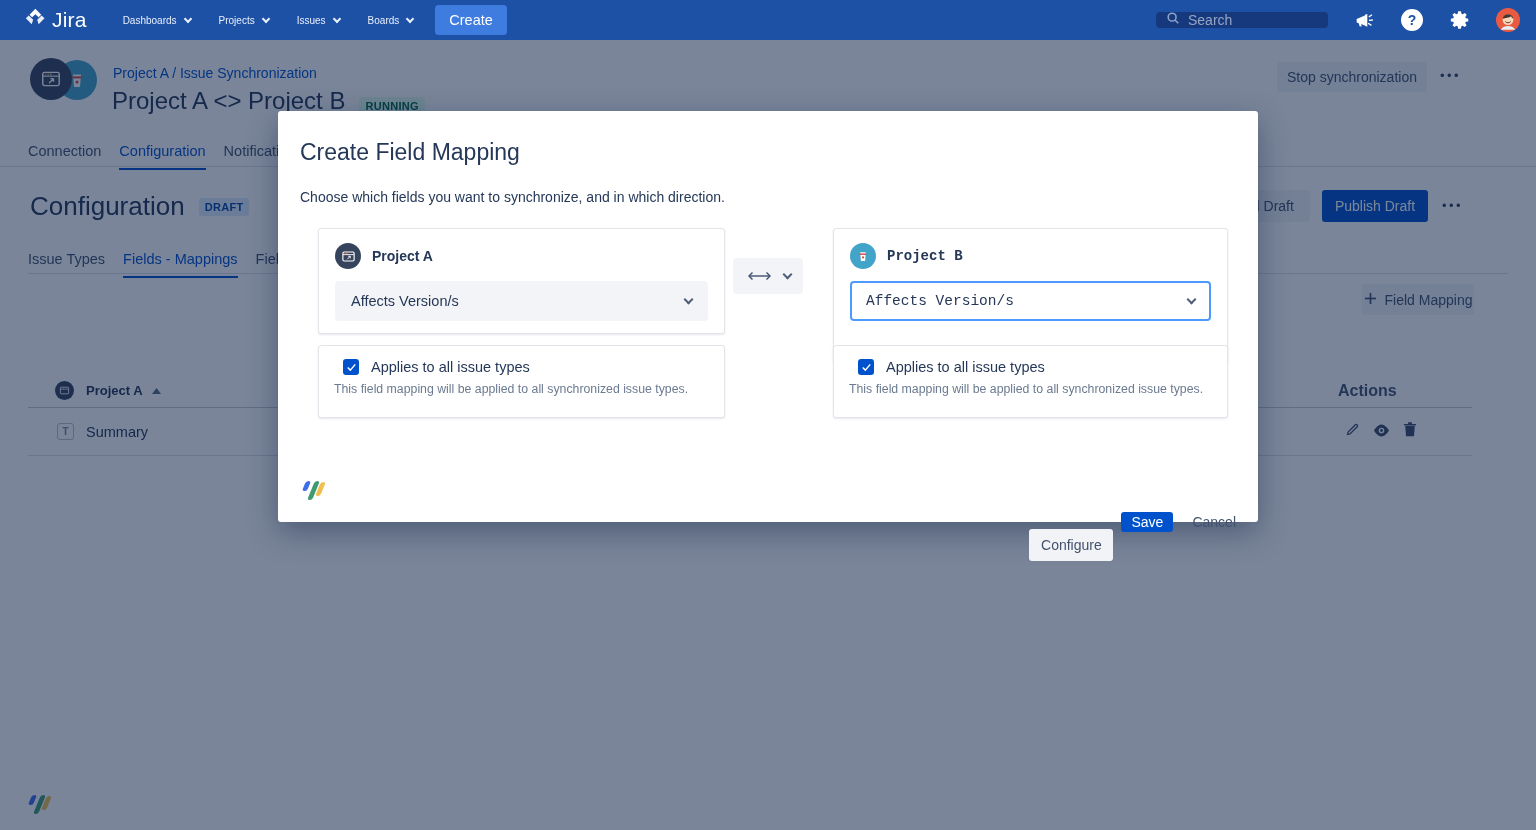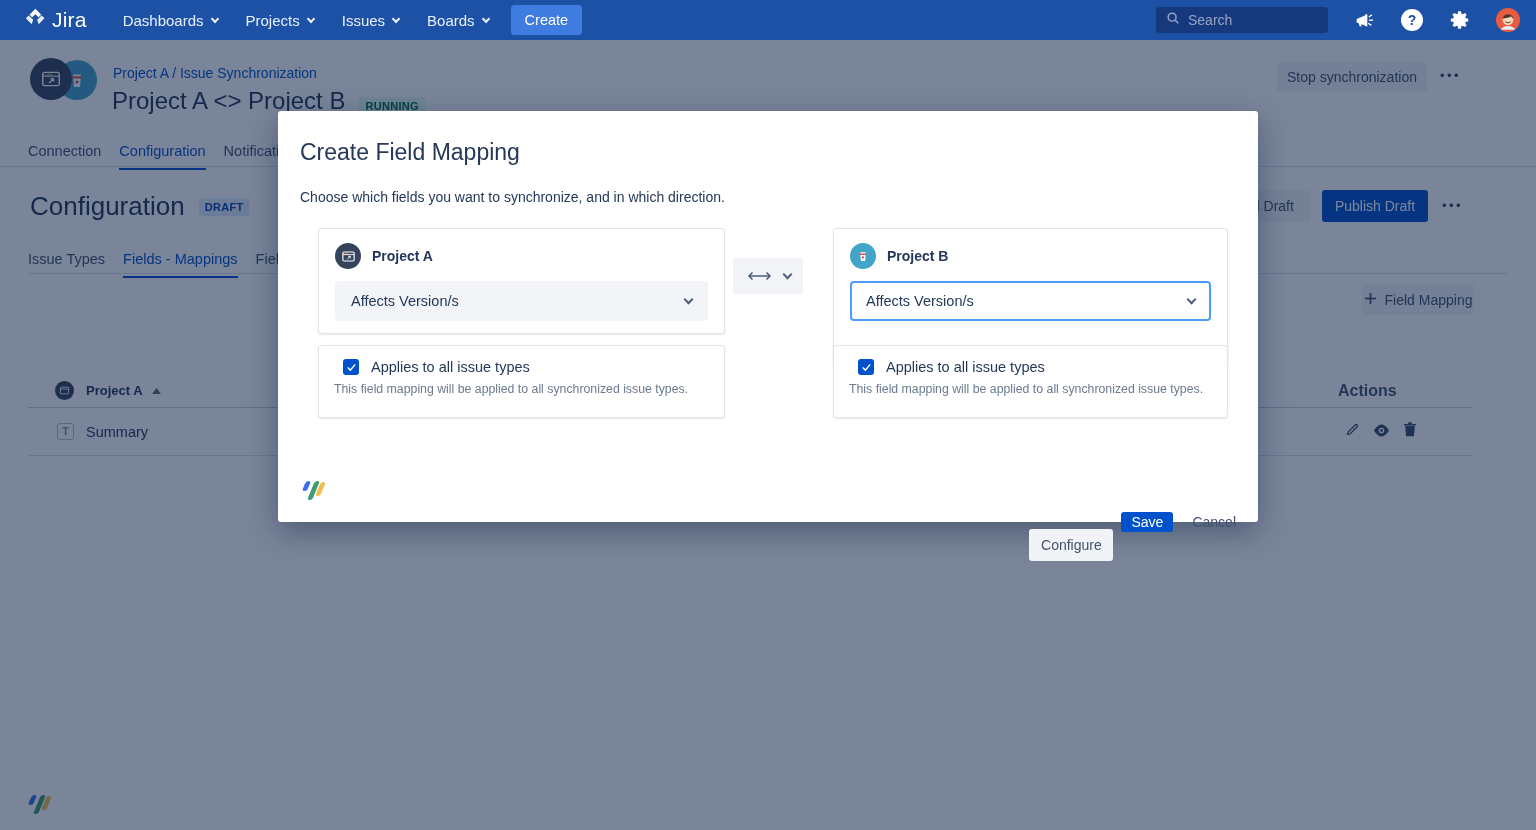--- a/index.html
+++ b/index.html
@@ -6,27 +6,27 @@
   html,body { width:1536px; height:830px; overflow:hidden; }
   body { font-family:"Liberation Sans", sans-serif; background:#fff; position:relative; }
   .stage { position:relative; width:1536px; height:830px; background:#eab308; overflow:hidden; }
 
   
   .navbar { position:absolute; top:0; left:0; width:100%; height:40px; background:#1D51A5;
             display:flex; align-items:center; padding:0 16px; z-index:40; color:#fff; }
   .brand { display:flex; align-items:center; gap:6px; margin-left:8px; }
   .brand-text { font-size:21px; font-weight:500; color:#fff; letter-spacing:.2px; }
   .nav-menus { display:flex; align-items:center; gap:28px; margin-left:36px; }
-  .nav-item { display:flex; align-items:center; font-size:15px; color:#E8EFFC; cursor:pointer; }
+  .nav-item { display:flex; align-items:center; font-size:10px; color:#E8EFFC; cursor:pointer; }
   .chev { display:inline-block; width:6px; height:6px; border-right:2px solid currentColor;
           border-bottom:2px solid currentColor; transform:rotate(45deg); margin-left:8px; margin-top:-3px; }
   .create-btn { margin-left:22px; background:#3E7CE0; color:#fff; border:none; border-radius:3.5px;
                 font-size:14.5px; padding:6px 14px; height:30px; font-family:inherit; cursor:pointer; }
   .nav-right { margin-left:auto; display:flex; align-items:center; gap:24px; }
-  .search-box { display:flex; align-items:center; background:#16397E; border-radius:4px; height:26px;
+  .search-box { display:flex; align-items:center; background:#16397E; border-radius:4px; height:16px;
                 width:172px; padding:0 10px; gap:8px; }
   .search-box input { background:transparent; border:none; outline:none; color:#E8EFFC; font-size:14px;
                 width:120px; font-family:inherit; }
   .search-box input::placeholder { color:#97A5C5; }
   .nav-icon { width:24px; height:24px; display:flex; align-items:center; justify-content:center; cursor:pointer; }
   .help-circle { width:22px; height:22px; border-radius:50%; background:#fff; color:#1D51A5;
                  font-weight:700; font-size:14px; display:flex; align-items:center; justify-content:center; }
 
   
   .page { position:absolute; inset:40px 0 0 0; background:#fff; z-index:1; }
@@ -97,21 +97,21 @@
   .blanket { position:absolute; left:0; top:40px; width:1536px; height:790px;
              background:rgba(9,30,66,0.54); z-index:20; }
   .modal { position:absolute; left:278px; top:111px; width:980px; height:411px; background:#fff;
            border-radius:3px; box-shadow:0 10px 30px rgba(9,30,66,.4); z-index:30; }
   .modal-title { position:absolute; left:22px; top:28px; font-size:23px; font-weight:500; color:#253858; }
   .modal-sub { position:absolute; left:22px; top:78px; font-size:14px; color:#253858; }
 
   .card { position:absolute; background:#fff; border:1px solid #E2E5EA; border-radius:3px;
           box-shadow:0 1px 2px rgba(9,30,66,.10); }
   .card-proj-left  { left:40px;  top:117px; width:407px; height:106px; padding:14px 16px; }
-  .card-proj-right { left:555px; top:117px; width:395px; height:135px; padding:14px 16px; }
+  .card-proj-right { left:555px; top:117px; width:395px; height:135px; padding:14px 16px;font-family:Liberation Mono, monospace; }
   .card-head { display:flex; align-items:center; gap:11px; margin-bottom:12px; }
   .card-circle { width:26px; height:26px; }
   .c-navy { background:#36435C; } .c-teal { background:#42A4C8; }
   .card-proj-name { font-size:14px; font-weight:700; color:#253858; }
   .select { height:40px; border-radius:4px; display:flex; align-items:center; justify-content:space-between;
             padding:0 14px; font-size:14.5px; color:#253858; cursor:pointer; }
   .select-gray { background:#F3F4F7; border:2px solid #F3F4F7; }
   .select-focus { background:#fff; border:2px solid #4C9AFF; }
   .sel-chev { width:7px; height:7px; border-right:2px solid #505F79; border-bottom:2px solid #505F79;
               transform:rotate(45deg); margin-top:-4px; }

